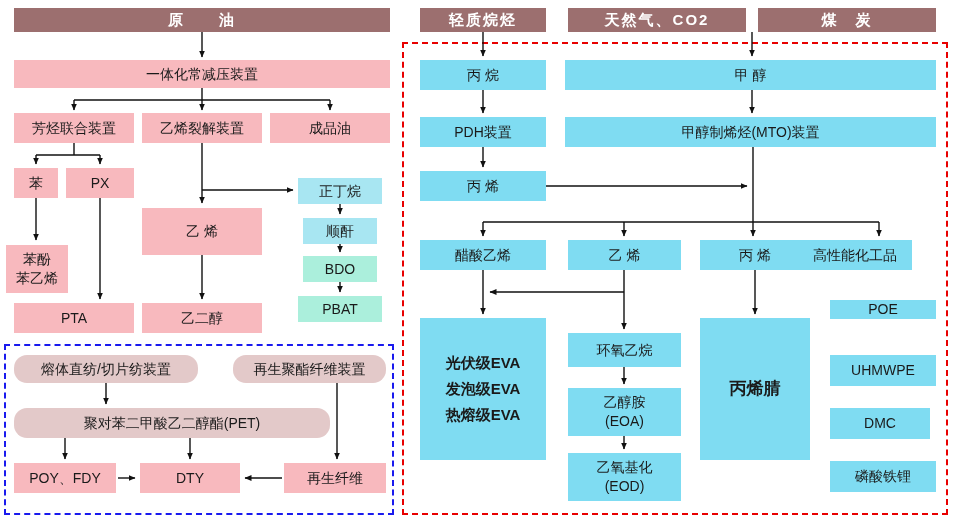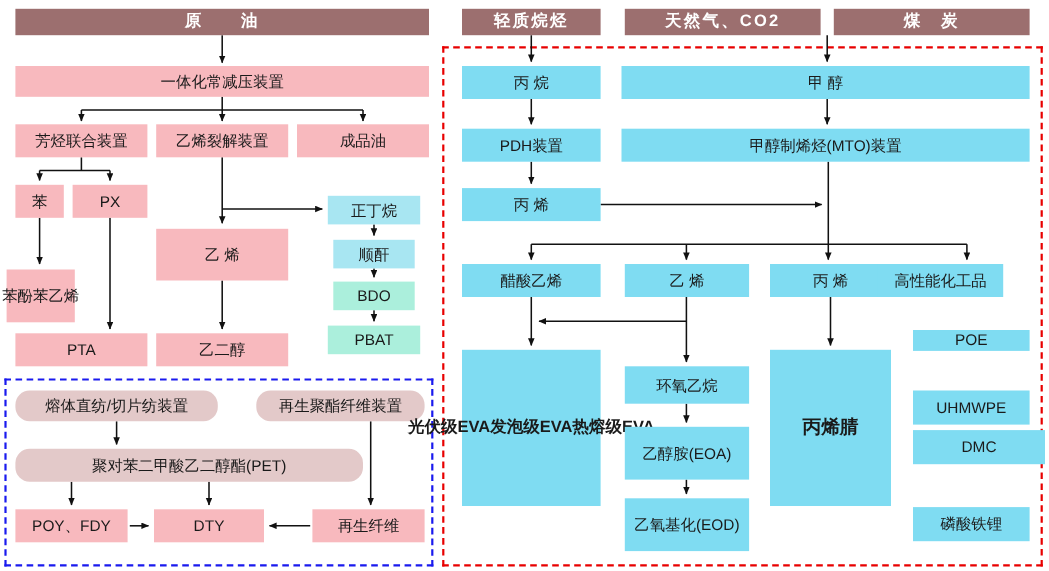--- a/index.html
+++ b/index.html
@@ -13,21 +13,21 @@
   .node {
     position:absolute; display:flex; align-items:center; justify-content:center;
     text-align:center; font-size:14px; line-height:1.35; white-space:pre;
   }
   .hdr  { background:#9C6F6F; color:#ffffff; font-weight:bold; font-size:15px; letter-spacing:2px; }
   .pink { background:#F8B9BE; }
   .pink2{ background:#E3C9C9;border-radius:13px; }
   .cyan { background:#7FDCF2; }
   .lcyan{ background:#A8E6F2; }
   .teal { background:#ABEFDC; }
-  .multi{ }
+  .multi{ flex-direction:column; }
   .strong { font-weight:600; }
   .big-label span { font-size:15px; font-weight:600; line-height:1.75; }
   .dash-blue { position:absolute; border:2px dashed #1A1AEE; background:transparent; }
   .dash-red  { position:absolute; border:2px dashed #E80000; background:transparent; }
   svg.arrows { position:absolute; left:0; top:0; pointer-events:none; }
   svg.arrows line, svg.arrows polyline { stroke:#111111; stroke-width:1.4; fill:none; }
 </style>
 </head>
 <body>
 
@@ -142,16 +142,16 @@
   </div>
   <div class="node cyan multi" style="left:568px;top:453px;width:113px;height:48px">
     <span>乙氧基化</span>
     <span>(EOD)</span>
   </div>
 
   <div class="node cyan strong" style="left:700px;top:318px;width:110px;height:142px;font-size:17px">丙烯腈</div>
 
   <div class="node cyan" style="left:830px;top:300px;width:106px;height:19px">POE</div>
   <div class="node cyan" style="left:830px;top:355px;width:106px;height:31px">UHMWPE</div>
-  <div class="node cyan" style="left:830px;top:391px;width:120px;height:31px">DMC</div>
+  <div class="node cyan" style="left:830px;top:408px;width:100px;height:31px">DMC</div>
   <div class="node cyan" style="left:830px;top:461px;width:106px;height:31px">磷酸铁锂</div>
 
 </div>
 
 </body></html>

